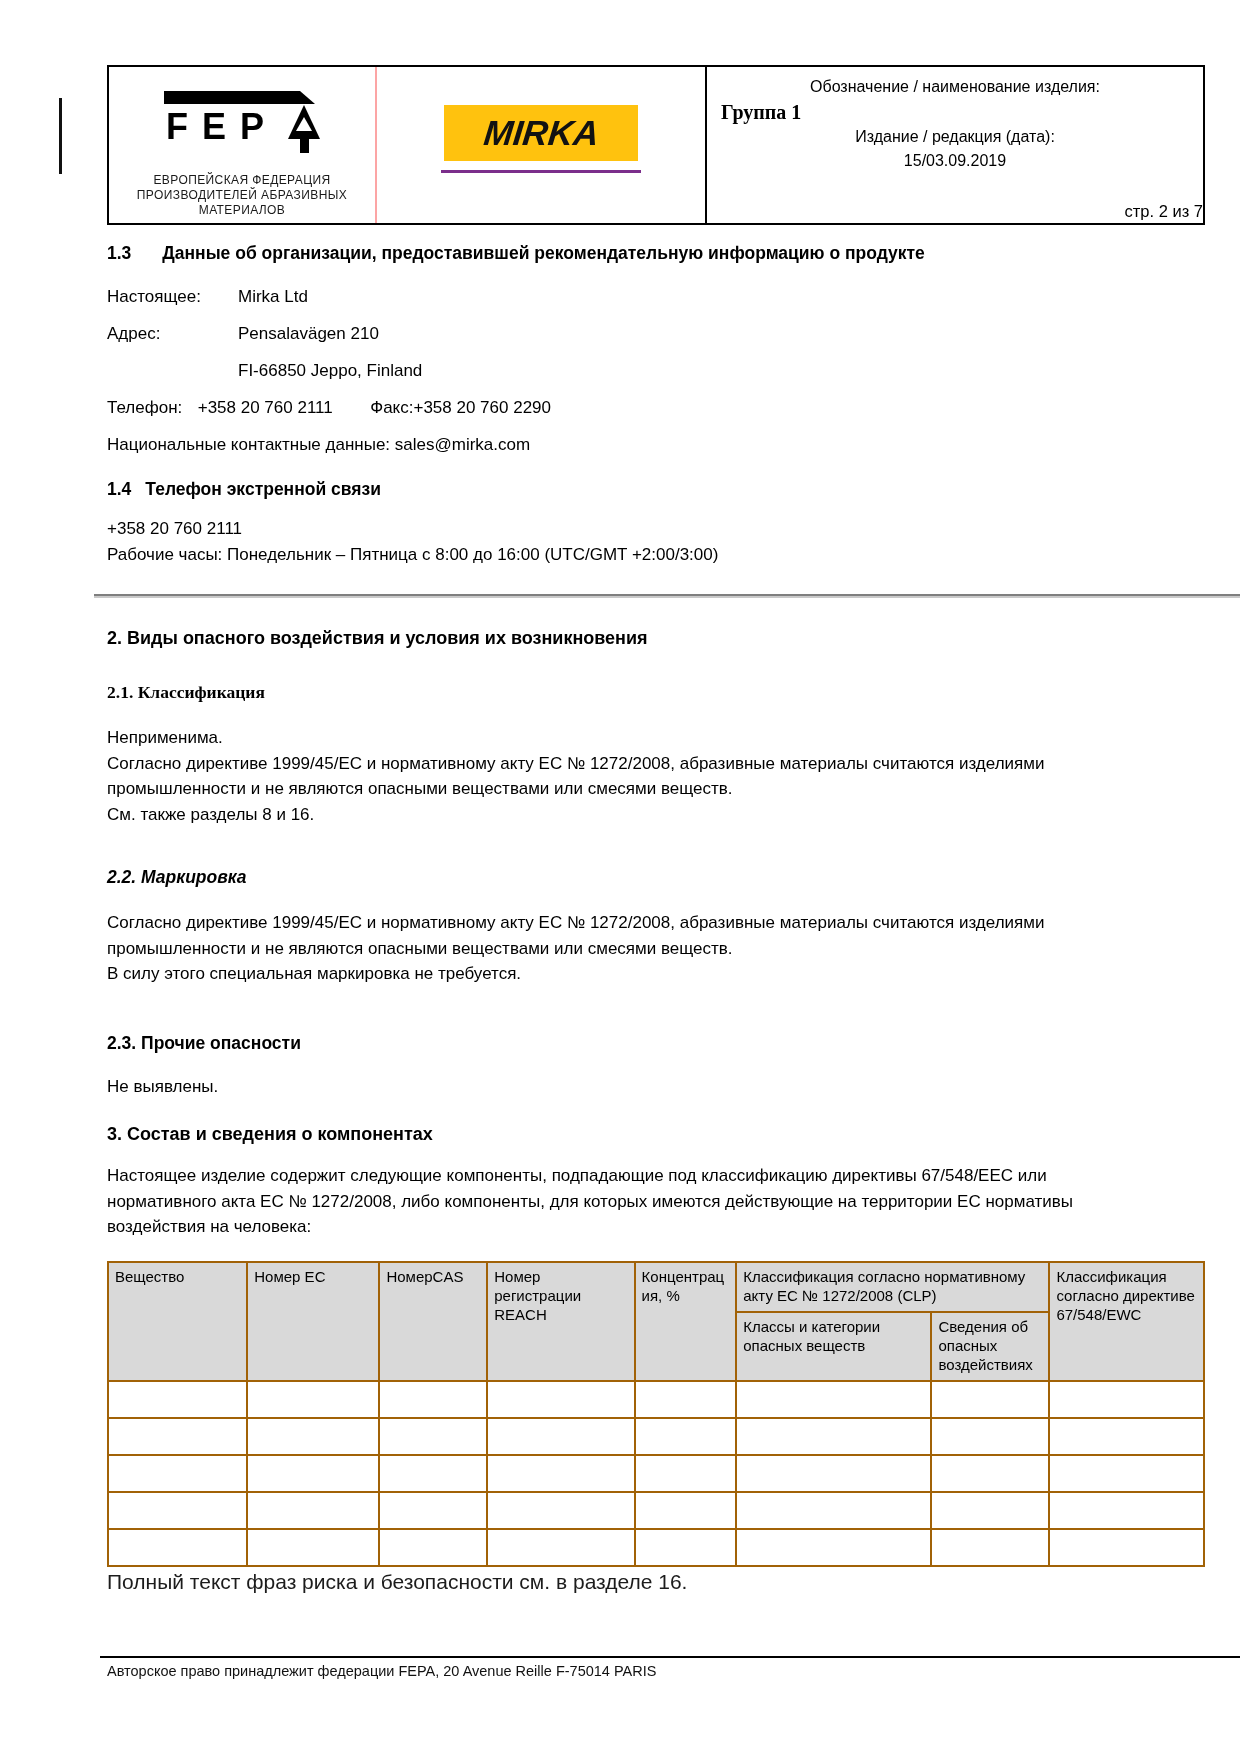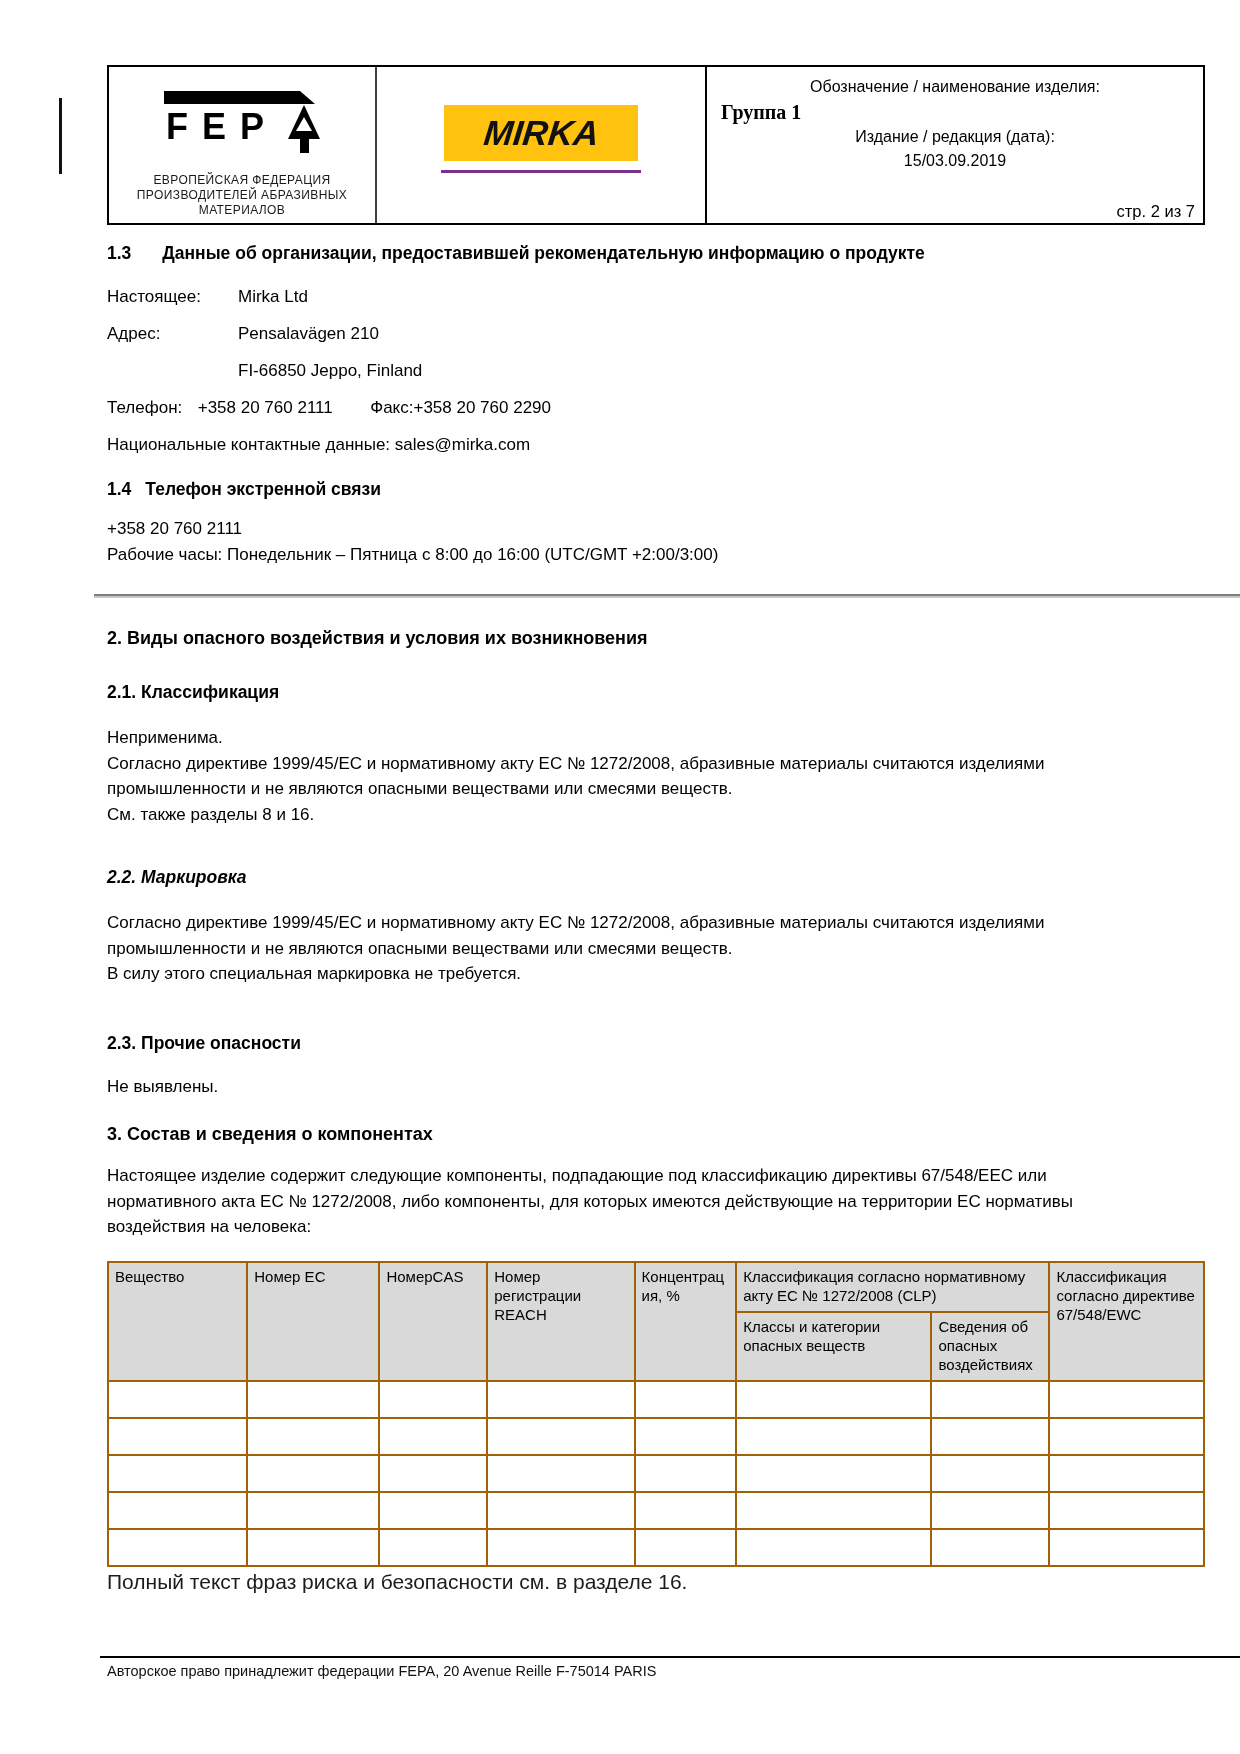--- a/index.html
+++ b/index.html
@@ -12,41 +12,41 @@
 
   
   .change-bar { position:absolute; left:59px; top:98px; width:3px; height:76px; background:#111; }
 
   
   .hdr-table {
     position:absolute; left:107px; top:65px; width:1098px; height:160px;
     border:2px solid #000; display:flex;
   }
   .hdr-cell { height:100%; }
-  .hdr-cell-fepa { width:268px; border-right:2px solid #404040; display:flex; flex-direction:column; align-items:center; padding-top:20px; }
+  .hdr-cell-fepa { width:268px; border-right:2px solid #fca5a5; display:flex; flex-direction:column; align-items:center; padding-top:20px; }
   .hdr-cell-mirka { width:330px; border-right:2px solid #000; display:flex; flex-direction:column; align-items:center; padding-top:38px; }
   .hdr-cell-product { flex:1; position:relative; padding:8px 14px; }
 
   .fepa-org {
     margin-top:12px; font-size:12px; line-height:15px; text-align:center; letter-spacing:.4px; color:#1a1a1a;
   }
 
   .mirka-box {
     width:194px; height:56px; background:var(--mirka-yellow,#FFC20E);
     display:flex; align-items:center; justify-content:center;
   }
   .mirka-word {
     font-size:35px; font-weight:bold; font-style:italic; letter-spacing:0px; color:#121212;
     transform:skewX(-6deg); font-family:"Liberation Sans",sans-serif;
   }
   .mirka-line { width:200px; height:3px; background:var(--mirka-purple,#7B2E8B); margin-top:9px; }
 
   .prod-label { font-size:16px; line-height:24px;text-align:center; }
   .prod-name  { font-size:20px; line-height:26px; font-weight:bold; font-family:"Liberation Serif","DejaVu Serif",serif; }
-  .page-info  { position:absolute; right:8px; bottom:2px; font-size:16.5px; }
+  .page-info  { position:absolute; right:0; bottom:2px; font-size:16.5px; }
 
   
   .content { position:absolute; left:107px; top:225px; width:1098px; }
 
   .h-sec   { font-weight:bold; font-size:17.5px; line-height:28px; }
   .h13     { margin-top:14px; width:880px; }
   .tab13   { display:inline-block; width:31px; }
   .tab14   { display:inline-block; width:14px; }
 
   .fields { margin-top:17px; font-size:17px; }
@@ -58,21 +58,21 @@
   .plain-line { font-size:17px; line-height:25px; margin-bottom:12px; }
 
   .h14 { margin-top:18px; }
   .para { font-size:17px; line-height:25.5px; white-space:pre-line; width:990px; }
   .s14-body { margin-top:13px; }
 
   .divider { margin-top:27px; margin-left:-13px; width:1152px; height:4px;
              border-top:2px solid #7f7f7f; border-bottom:2px solid #c9c9c9; background:#b5b5b5; }
 
   .h2  { margin-top:26px; font-size:18px; }
-  .h21 { margin-top:26px; }
+  .h21 { margin-top:26px;font-family:Liberation Serif, serif; }
   .s21-body { margin-top:19px; }
   .h22 { margin-top:36px;font-style:italic; }
   .s22-body { margin-top:19px; }
   .h23 { margin-top:42px; }
   .s23-body { margin-top:17px; }
   .h3  { margin-top:21px; font-size:18px; }
   .s3-intro { margin-top:15px; }
 
   
   table.comp { margin-top:21px; border-collapse:collapse; table-layout:fixed; width:1098px; }

